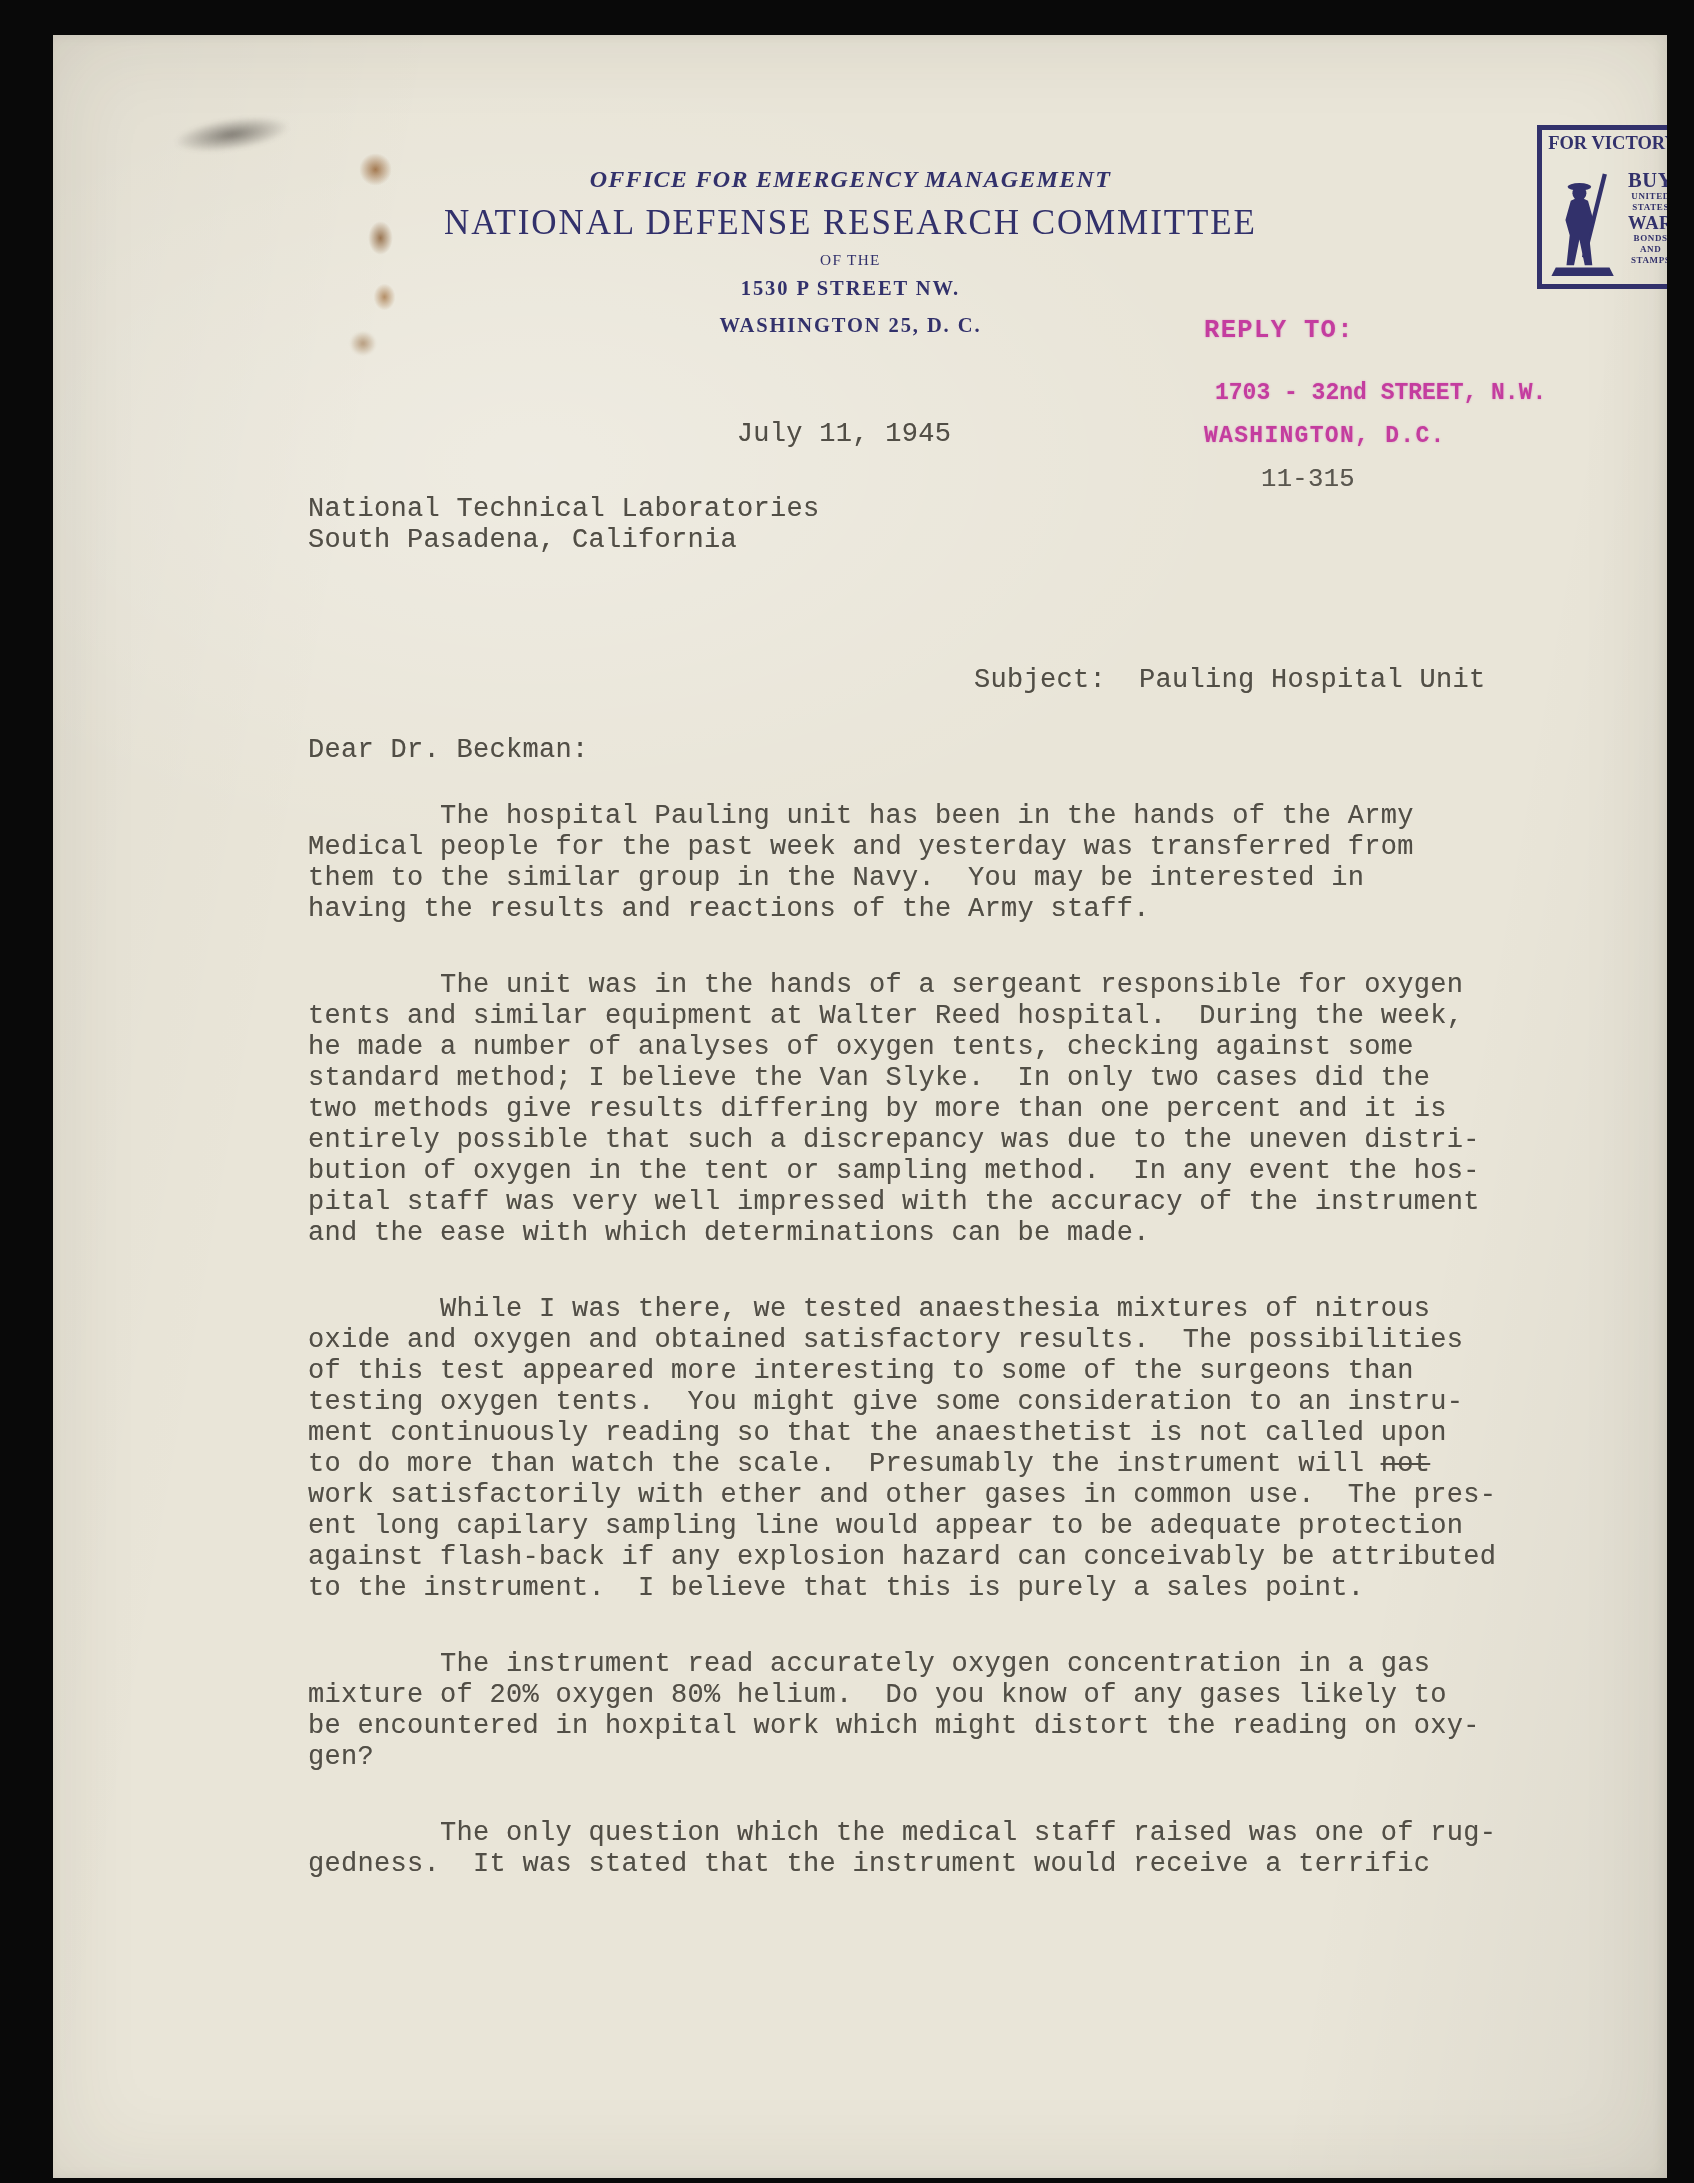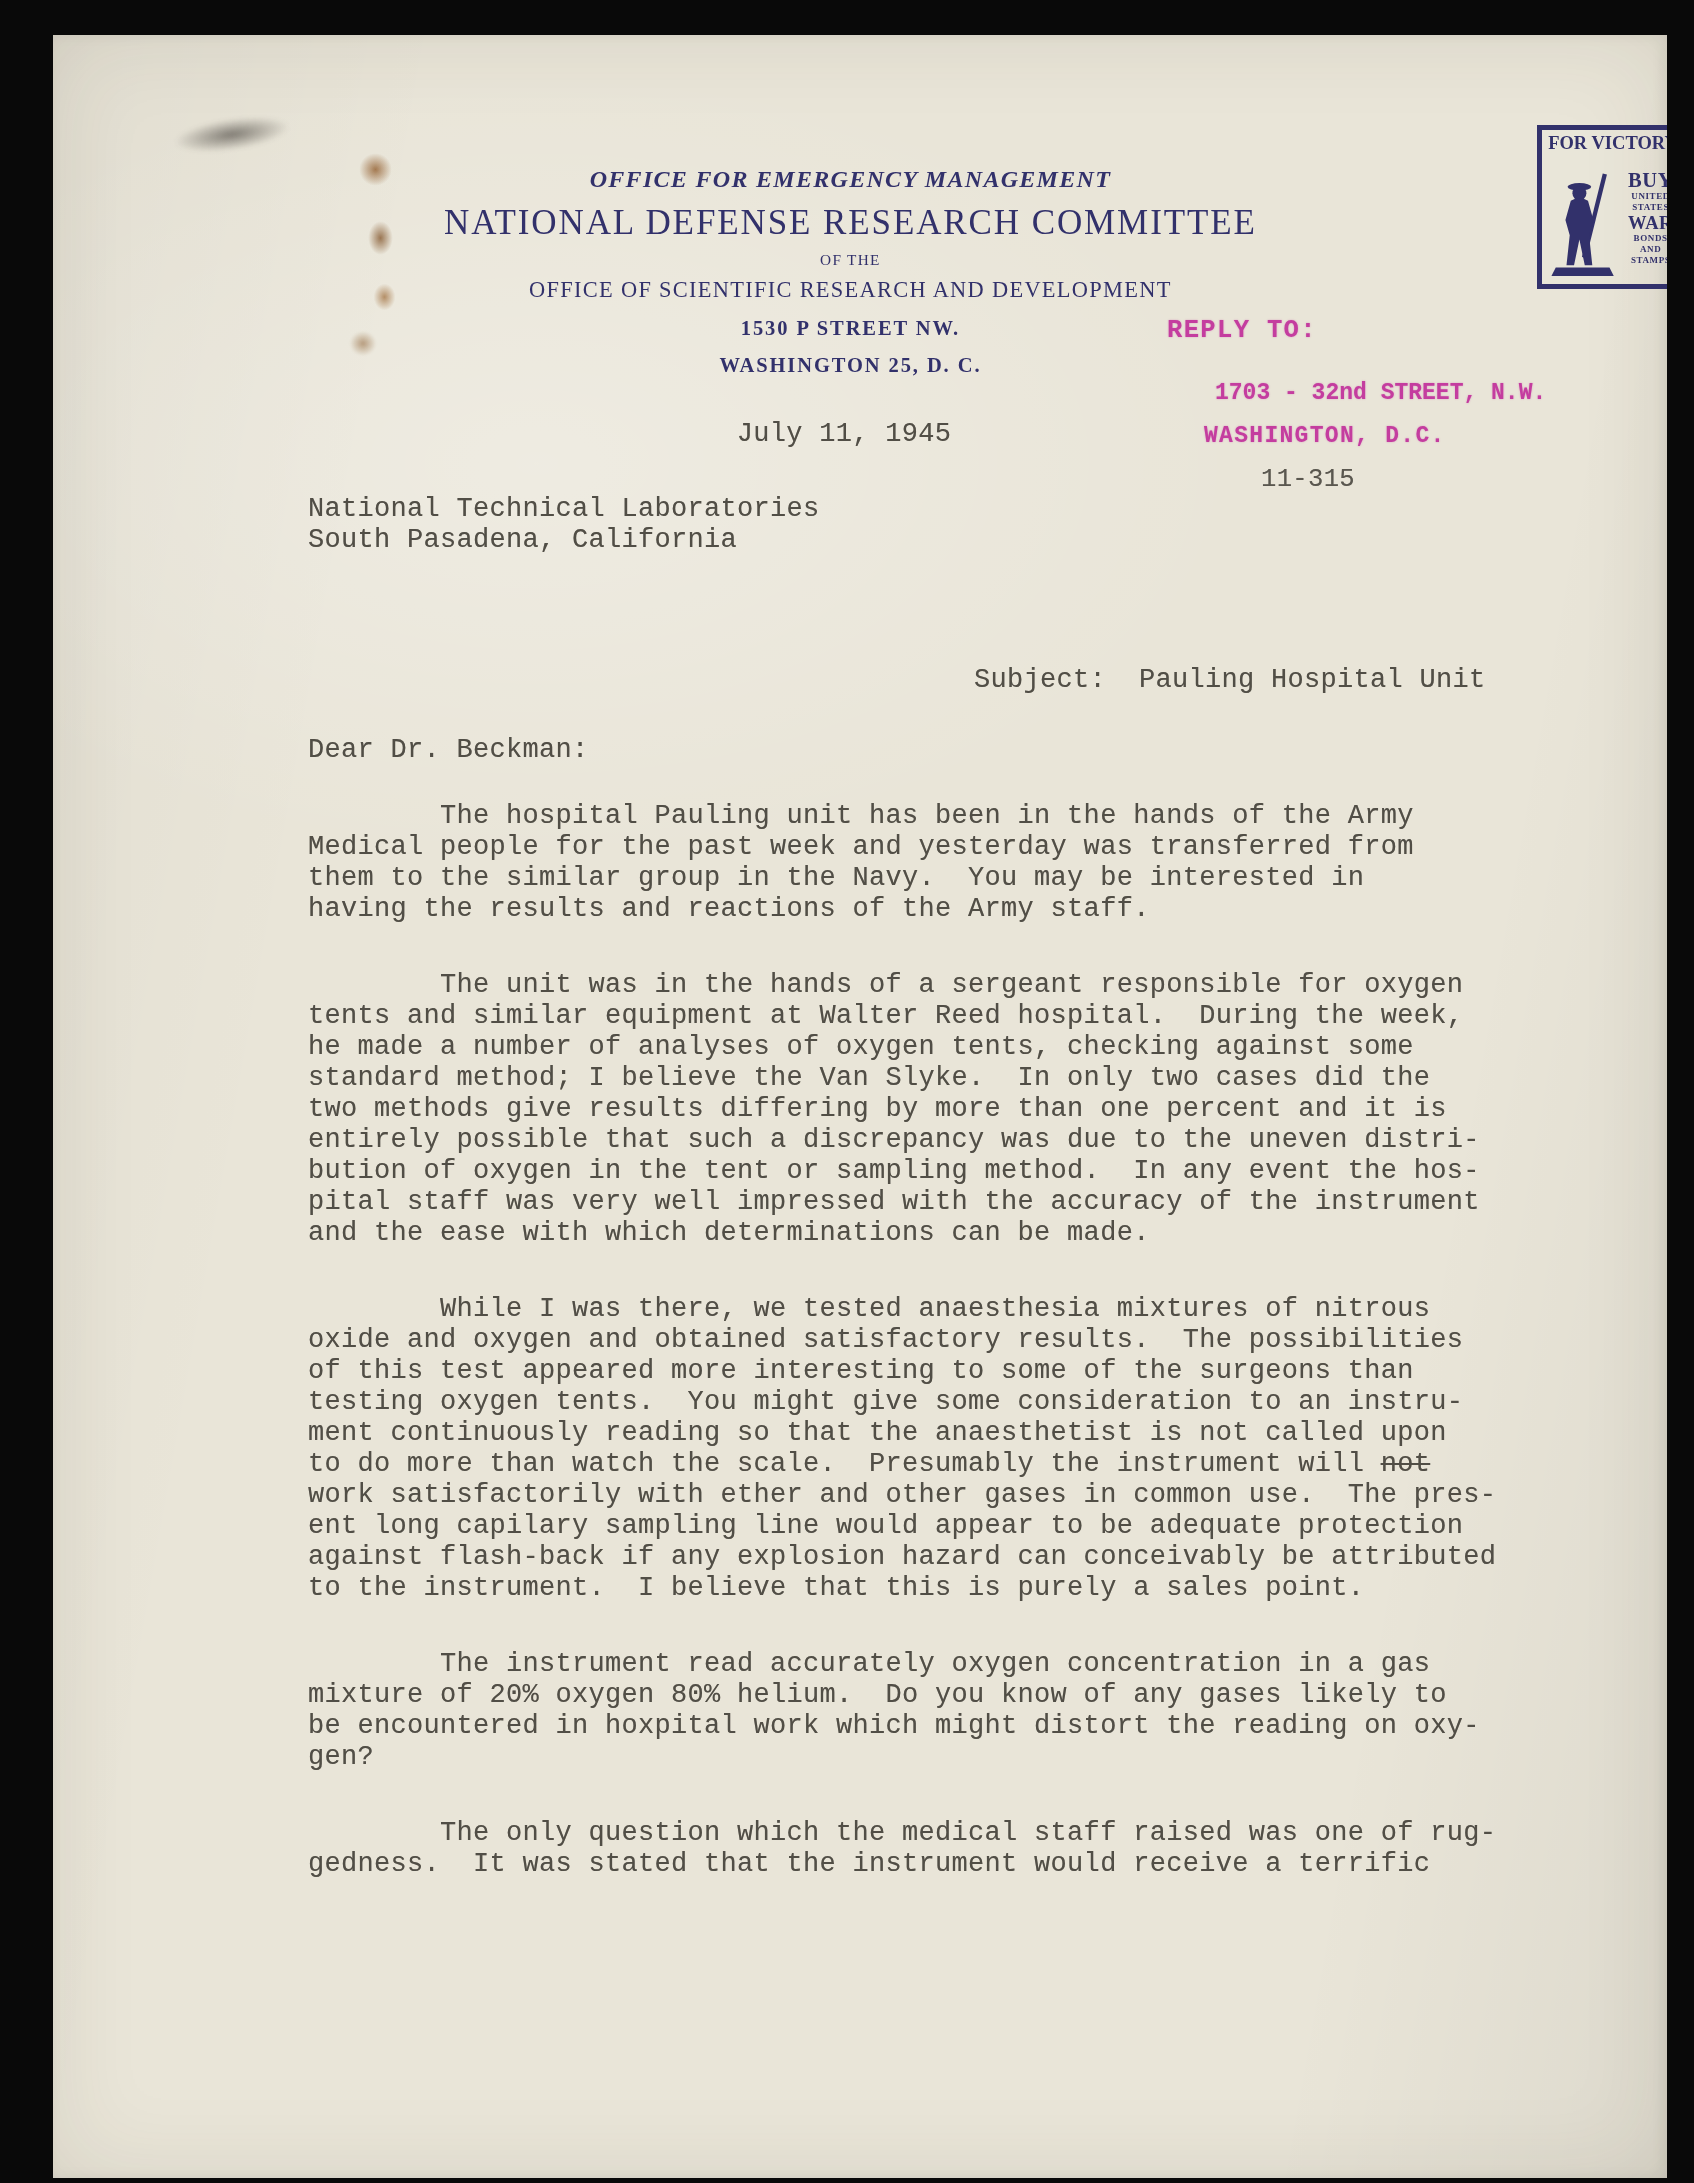--- a/index.html
+++ b/index.html
@@ -50,21 +50,21 @@
   .victory-lines{width:45%;display:flex;flex-direction:column;justify-content:center;text-align:center;font-weight:bold;}
   .victory-lines div{font-size:9px;letter-spacing:0.6px;line-height:1.2;}
   .victory-lines div:nth-child(1){font-size:20.5px;line-height:1.05;}
   .victory-lines div:nth-child(4){font-size:18.5px;line-height:1.1;}
 
   
   .typed{font-family:"Liberation Mono","DejaVu Sans Mono",monospace;font-size:27px;letter-spacing:0.3px;
     color:var(--typewriter-ink);white-space:pre;text-shadow:0 0 0.6px rgba(60,55,45,0.35);}
   .reply-line{position:absolute;font-family:"Liberation Mono","DejaVu Sans Mono",monospace;font-weight:bold;
     color:var(--reply-ink);white-space:pre;text-shadow:0 0 1.9px rgba(196,61,159,0.45);}
-  .reply-label{left:1114px;top:281px;font-size:25.6px;letter-spacing:1.3px;}
+  .reply-label{left:1151px;top:281px;font-size:25.6px;letter-spacing:1.3px;}
   .reply-street{left:1151px;top:345px;font-size:23px;margin-left:11px;}
   .reply-city{left:1151px;top:388px;font-size:23px;letter-spacing:1.3px;}
   .file-number{position:absolute;left:1208px;top:430px;font-size:25.6px;color:#5a574f;}
   .date{position:absolute;left:791px;top:384px;transform:translateX(-50%);}
   .recipient{position:absolute;left:255px;top:459px;}
   .recipient div{height:31px;}
   .subject{position:absolute;left:921px;top:630px;}
   .salutation{position:absolute;left:255px;top:700px;}
 
   
@@ -82,21 +82,20 @@
     <div class="stain s1"></div>
     <div class="stain s2"></div>
     <div class="stain s3"></div>
     <div class="stain s4"></div>
     <div class="stain s5"></div>
 
     <div class="letterhead">
       <div class="lh1">OFFICE FOR EMERGENCY MANAGEMENT</div>
       <div class="lh2">NATIONAL DEFENSE RESEARCH COMMITTEE</div>
       <div class="lh3">OF THE</div>
-      <div class="lh4">OFFICE OF SCIENTIFIC RESEARCH AND DEVELOPMENT</div>
       <div class="lh5">1530 P STREET NW.</div>
       <div class="lh6">WASHINGTON 25, D. C.</div>
     </div>
 
     <div class="victory">
       <div class="victory-top">FOR VICTORY</div>
       <div class="victory-body">
         <div class="minuteman">
           <svg viewBox="0 0 70 100" preserveAspectRatio="xMidYMax meet" aria-hidden="true">
             <g fill="#32316b">

